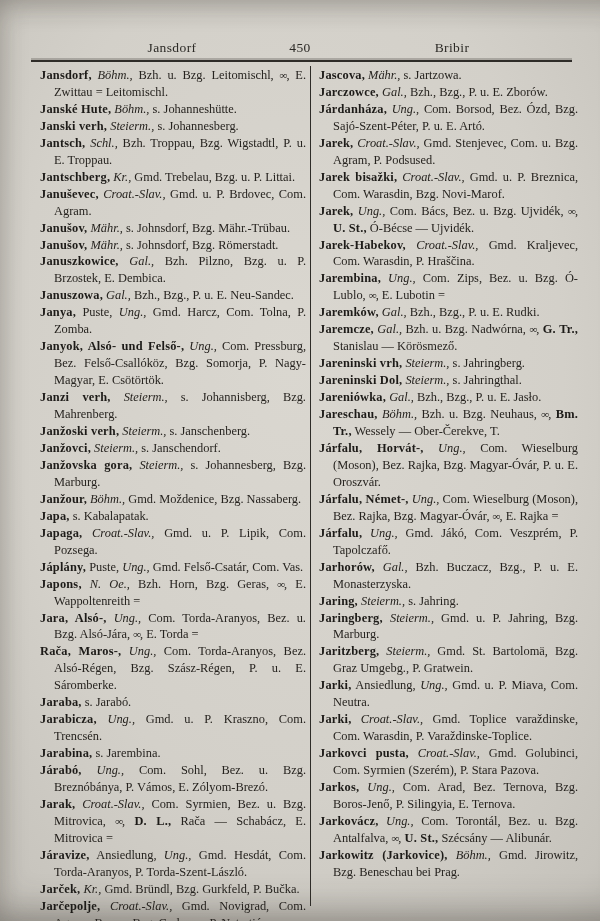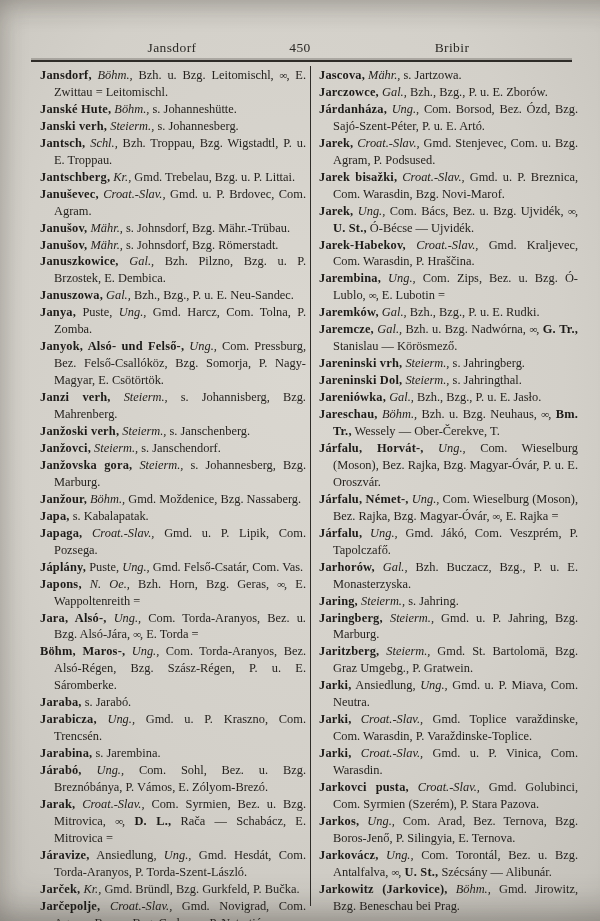--- a/index.html
+++ b/index.html
@@ -74,21 +74,21 @@
       <p class="entry"><span class="hw">Janzi verh,</span><span class="it"> Steierm.,</span><span> s. Johannisberg, Bzg. Mahrenberg.</span></p>
       <p class="entry"><span class="hw">Janžoski verh,</span><span class="it"> Steierm.,</span><span> s. Janschenberg.</span></p>
       <p class="entry"><span class="hw">Janžovci,</span><span class="it"> Steierm.,</span><span> s. Janschendorf.</span></p>
       <p class="entry"><span class="hw">Janžovska gora,</span><span class="it"> Steierm.,</span><span> s. Johannesberg, Bzg. Marburg.</span></p>
       <p class="entry"><span class="hw">Janžour,</span><span class="it"> Böhm.,</span><span> Gmd. Moždenice, Bzg. Nassaberg.</span></p>
       <p class="entry"><span class="hw">Japa,</span><span> s. Kabalapatak.</span></p>
       <p class="entry"><span class="hw">Japaga,</span><span class="it"> Croat.-Slav.,</span><span> Gmd. u. P. Lipik, Com. Pozsega.</span></p>
       <p class="entry"><span class="hw">Jáplány,</span><span> Puste, </span><span class="it">Ung.,</span><span> Gmd. Felső-Csatár, Com. Vas.</span></p>
       <p class="entry"><span class="hw">Japons,</span><span class="it"> N. Oe.,</span><span> Bzh. Horn, Bzg. Geras, </span><span class="sym">∞</span><span>, E. Wappoltenreith =</span></p>
       <p class="entry"><span class="hw">Jara, Alsó-,</span><span class="it"> Ung.,</span><span> Com. Torda-Aranyos, Bez. u. Bzg. Alsó-Jára, </span><span class="sym">∞</span><span>, E. Torda =</span></p>
-      <p class="entry"><span class="hw">Böhm, Maros-,</span><span class="it"> Ung.,</span><span> Com. Torda-Aranyos, Bez. Alsó-Régen, Bzg. Szász-Régen, P. u. E. Sáromberke.</span></p>
+      <p class="entry"><span class="hw">Rača, Maros-,</span><span class="it"> Ung.,</span><span> Com. Torda-Aranyos, Bez. Alsó-Régen, Bzg. Szász-Régen, P. u. E. Sáromberke.</span></p>
       <p class="entry"><span class="hw">Jaraba,</span><span> s. Jarabó.</span></p>
       <p class="entry"><span class="hw">Jarabicza,</span><span class="it"> Ung.,</span><span> Gmd. u. P. Kraszno, Com. Trencsén.</span></p>
       <p class="entry"><span class="hw">Jarabina,</span><span> s. Jarembina.</span></p>
       <p class="entry"><span class="hw">Járabó,</span><span class="it"> Ung.,</span><span> Com. Sohl, Bez. u. Bzg. Breznóbánya, P. Vámos, E. Zólyom-Brezó.</span></p>
       <p class="entry"><span class="hw">Jarak,</span><span class="it"> Croat.-Slav.,</span><span> Com. Syrmien, Bez. u. Bzg. Mitrovica, </span><span class="sym">∞</span><span>, </span><span class="hw">D. L.,</span><span> Rača — Schabácz, E. Mitrovica =</span></p>
       <p class="entry"><span class="hw">Járavize,</span><span> Ansiedlung, </span><span class="it">Ung.,</span><span> Gmd. Hesdát, Com. Torda-Aranyos, P. Torda-Szent-László.</span></p>
       <p class="entry"><span class="hw">Jarček,</span><span class="it"> Kr.,</span><span> Gmd. Bründl, Bzg. Gurkfeld, P. Bučka.</span></p>
       <p class="entry"><span class="hw">Jarčepolje,</span><span class="it"> Croat.-Slav.,</span><span> Gmd. Novigrad, Com. Agram, Bez. u. Bzg. Carlovac, P. Netretić.</span></p>
     </div>
   <div class="col" id="col-right">
@@ -108,19 +108,18 @@
       <p class="entry"><span class="hw">Jareschau,</span><span class="it"> Böhm.,</span><span> Bzh. u. Bzg. Neuhaus, </span><span class="sym">∞</span><span>, </span><span class="hw">Bm. Tr.,</span><span> Wessely — Ober-Čerekve, T.</span></p>
       <p class="entry"><span class="hw">Járfalu, Horvát-,</span><span class="it"> Ung.,</span><span> Com. Wieselburg (Moson), Bez. Rajka, Bzg. Magyar-Óvár, P. u. E. Oroszvár.</span></p>
       <p class="entry"><span class="hw">Járfalu, Német-,</span><span class="it"> Ung.,</span><span> Com. Wieselburg (Moson), Bez. Rajka, Bzg. Magyar-Óvár, </span><span class="sym">∞</span><span>, E. Rajka =</span></p>
       <p class="entry"><span class="hw">Járfalu,</span><span class="it"> Ung.,</span><span> Gmd. Jákó, Com. Veszprém, P. Tapolczafő.</span></p>
       <p class="entry"><span class="hw">Jarhorów,</span><span class="it"> Gal.,</span><span> Bzh. Buczacz, Bzg., P. u. E. Monasterzyska.</span></p>
       <p class="entry"><span class="hw">Jaring,</span><span class="it"> Steierm.,</span><span> s. Jahring.</span></p>
       <p class="entry"><span class="hw">Jaringberg,</span><span class="it"> Steierm.,</span><span> Gmd. u. P. Jahring, Bzg. Marburg.</span></p>
       <p class="entry"><span class="hw">Jaritzberg,</span><span class="it"> Steierm.,</span><span> Gmd. St. Bartolomä, Bzg. Graz Umgebg., P. Gratwein.</span></p>
       <p class="entry"><span class="hw">Jarki,</span><span> Ansiedlung, </span><span class="it">Ung.,</span><span> Gmd. u. P. Miava, Com. Neutra.</span></p>
       <p class="entry"><span class="hw">Jarki,</span><span class="it"> Croat.-Slav.,</span><span> Gmd. Toplice varaždinske, Com. Warasdin, P. Varaždinske-Toplice.</span></p>
-      <p class="entry"><span class="hw">Jarki,</span><span class="it"> Croat.-Slav.,</span><span> Gmd. u. P. Vinica, Com. Warasdin.</span></p>
       <p class="entry"><span class="hw">Jarkovci pusta,</span><span class="it"> Croat.-Slav.,</span><span> Gmd. Golubinci, Com. Syrmien (Szerém), P. Stara Pazova.</span></p>
       <p class="entry"><span class="hw">Jarkos,</span><span class="it"> Ung.,</span><span> Com. Arad, Bez. Ternova, Bzg. Boros-Jenő, P. Silingyia, E. Ternova.</span></p>
       <p class="entry"><span class="hw">Jarkovácz,</span><span class="it"> Ung.,</span><span> Com. Torontál, Bez. u. Bzg. Antalfalva, </span><span class="sym">∞</span><span>, </span><span class="hw">U. St.,</span><span> Szécsány — Alibunár.</span></p>
       <p class="entry"><span class="hw">Jarkowitz (Jarkovice),</span><span class="it"> Böhm.,</span><span> Gmd. Jirowitz, Bzg. Beneschau bei Prag.</span></p>
     </div>
 </div>
 
 </body></html>

